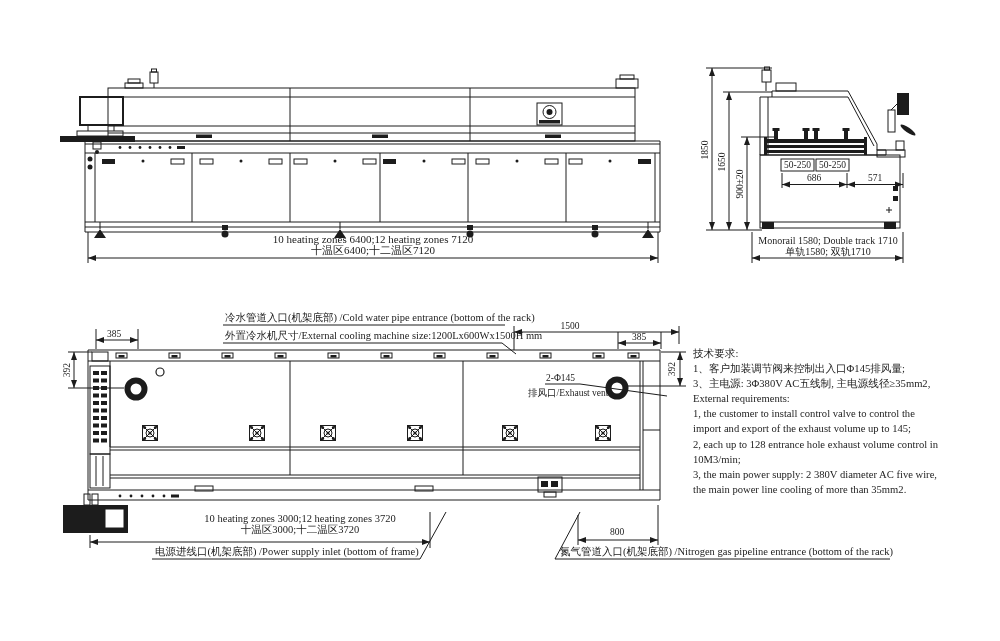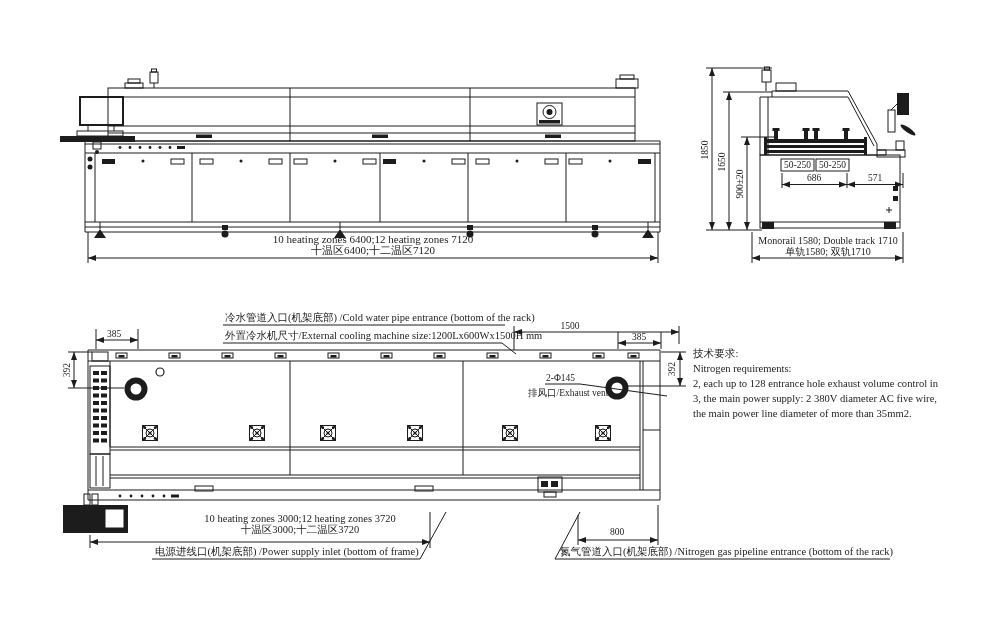--- a/index.html
+++ b/index.html
@@ -422,18 +422,23 @@
     <g>
       <text class="txt t105" x="560" y="555">氮气管道入口(机架底部) /Nitrogen gas pipeline entrance (bottom of the rack)</text>
       <line x1="555" y1="559" x2="890" y2="559"></line>
       <line x1="555" y1="559" x2="580" y2="512"></line>
     </g>
   </g>
 </svg>
 
 <div class="tech">
   <div>技术要求:</div>
-  <div>Nitrogen requirements:</div>
+  <div>1、客户加装调节阀来控制出入口Φ145排风量;</div>
+  <div>3、主电源: 3Φ380V AC五线制, 主电源线径≥35mm2,</div>
+  <div>External requirements:</div>
+  <div>1, the customer to install control valve to control the</div>
+  <div>import and export of the exhaust volume up to 145;</div>
   <div>2, each up to 128 entrance hole exhaust volume control in</div>
+  <div>10M3/min;</div>
   <div>3, the main power supply: 2 380V diameter AC five wire,</div>
-  <div>the main power line diameter of more than 35mm2.</div>
+  <div>the main power line cooling of more than 35mm2.</div>
 </div>
 </div>
 
 </body></html>

